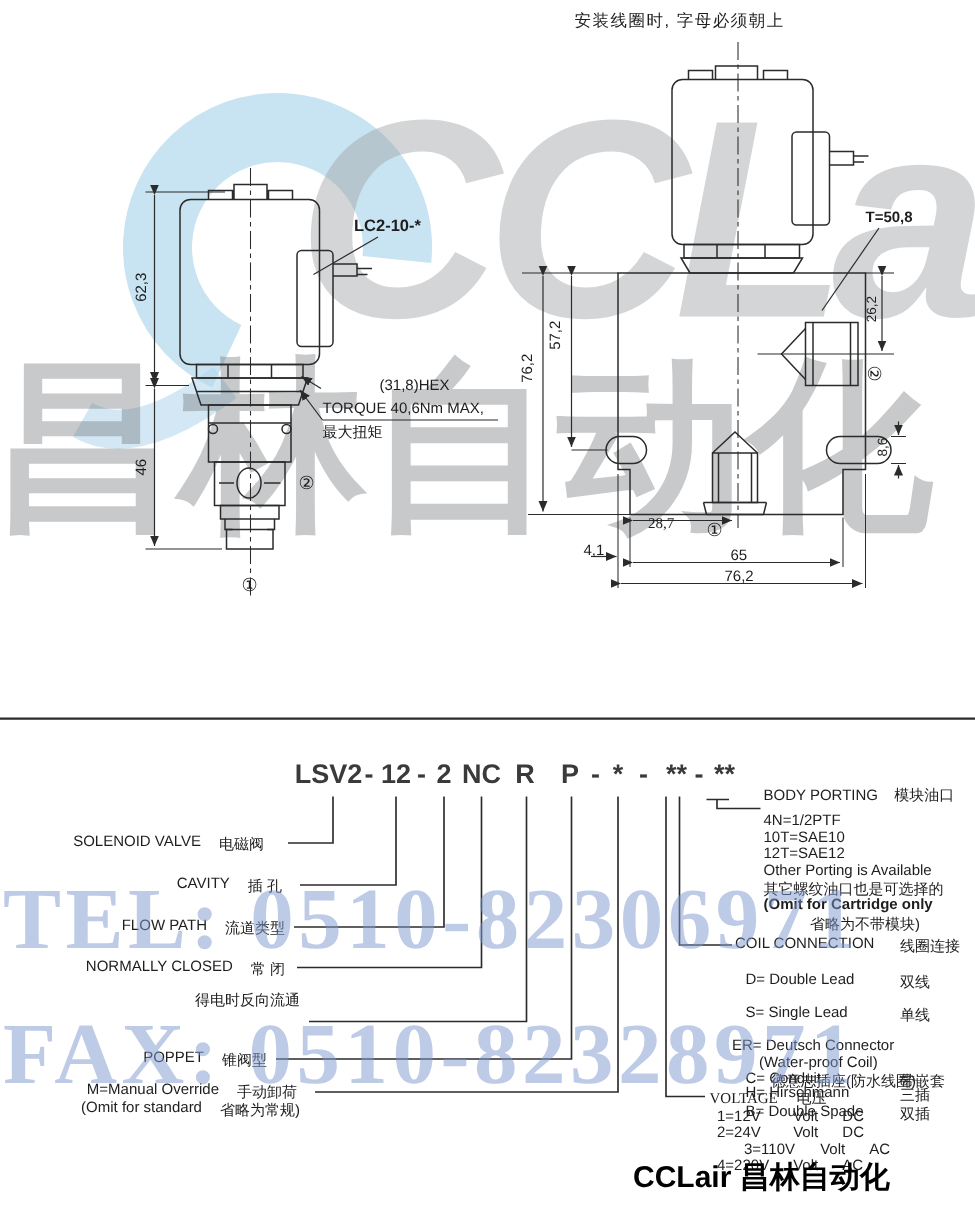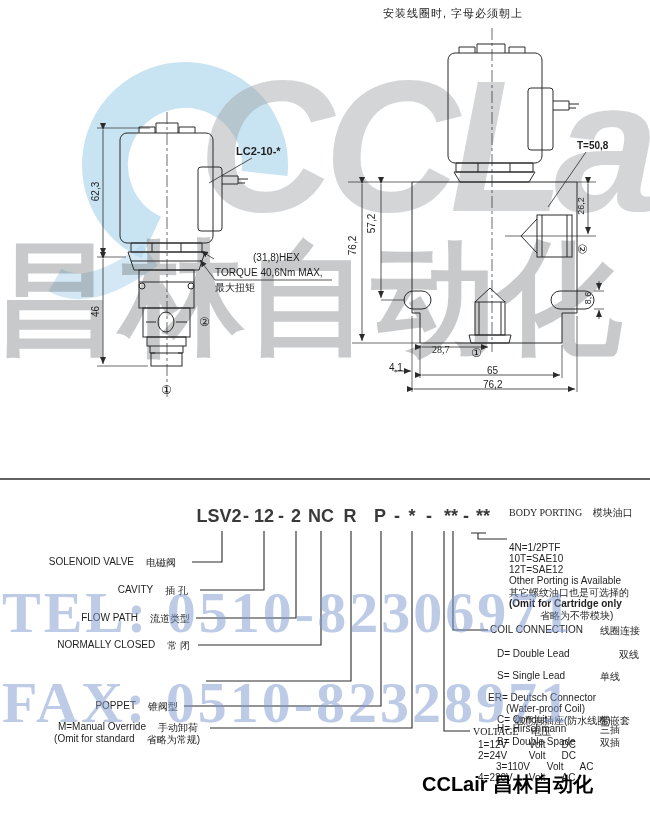--- a/index.html
+++ b/index.html
@@ -205,53 +205,54 @@
 </div>
 <div class="lrow" style="left:0;top:612px;width:190px;">
   <span>FLOW PATH</span>
   <span>流道类型</span>
 </div>
 <div class="lrow" style="left:0;top:639px;width:190px;">
   <span>NORMALLY CLOSED</span>
   <span>常  闭</span>
 </div>
 <div class="lstack" style="left:0;top:662px;width:200px;">
+  <div>得电时反向流通</div>
 </div>
 <div class="lrow" style="left:0;top:700px;width:178px;">
   <span>POPPET</span>
   <span>锥阀型</span>
 </div>
 <div class="lrow" style="left:0;top:721px;width:198px;">
   <span>M=Manual Override</span>
   <span>手动卸荷</span>
 </div>
 <div class="lrow" style="left:0;top:733px;width:200px;">
   <span>(Omit for standard</span>
   <span>省略为常规)</span>
 </div>
 
-<div class="rrow" style="left:509px;top:506px;font-family:Liberation Serif, serif;">
+<div class="rrow" style="left:509px;top:523px;">
   <span>BODY PORTING</span>
   <span style="margin-left:8px;">模块油口</span>
 </div>
 <div class="rrow" style="left:509px;top:542px;">4N=1/2PTF</div>
 <div class="rrow" style="left:509px;top:553px;">10T=SAE10</div>
 <div class="rrow" style="left:509px;top:564px;">12T=SAE12</div>
 <div class="rrow" style="left:509px;top:575px;">Other Porting is Available</div>
 <div class="rrow" style="left:509px;top:586px;">其它螺纹油口也是可选择的</div>
 <div class="rrow" style="left:509px;top:598px;font-weight:bold;">(Omit for Cartridge only</div>
 <div class="rrow" style="left:516px;top:609px;margin-left:24px;">省略为不带模块)</div>
 
 <div class="rrow rel" style="left:490px;top:624px;width:160px;">
   <span>COIL CONNECTION</span>
   <span class="cnpos" style="left:110px;">线圈连接</span>
 </div>
 <div class="rrow rel" style="left:497px;top:637px;width:153px;">
   <span>D= Double Lead</span>
-  <span class="cnpos" style="left:103px;margin-left:19px;">双线</span>
+  <span class="cnpos" style="left:103px;">双线</span>
 </div>
 <div class="rrow rel" style="left:497px;top:648px;width:153px;">
   <span>S= Single Lead</span>
   <span class="cnpos" style="left:103px;">单线</span>
 </div>
 <div class="rrow rel" style="left:497px;top:690px;width:177px;">
   <span>H= Hirschmann</span>
   <span class="cnpos" style="left:103px;">三插</span>
 </div>
 <div class="rrow rel" style="left:497px;top:670px;width:153px;">

